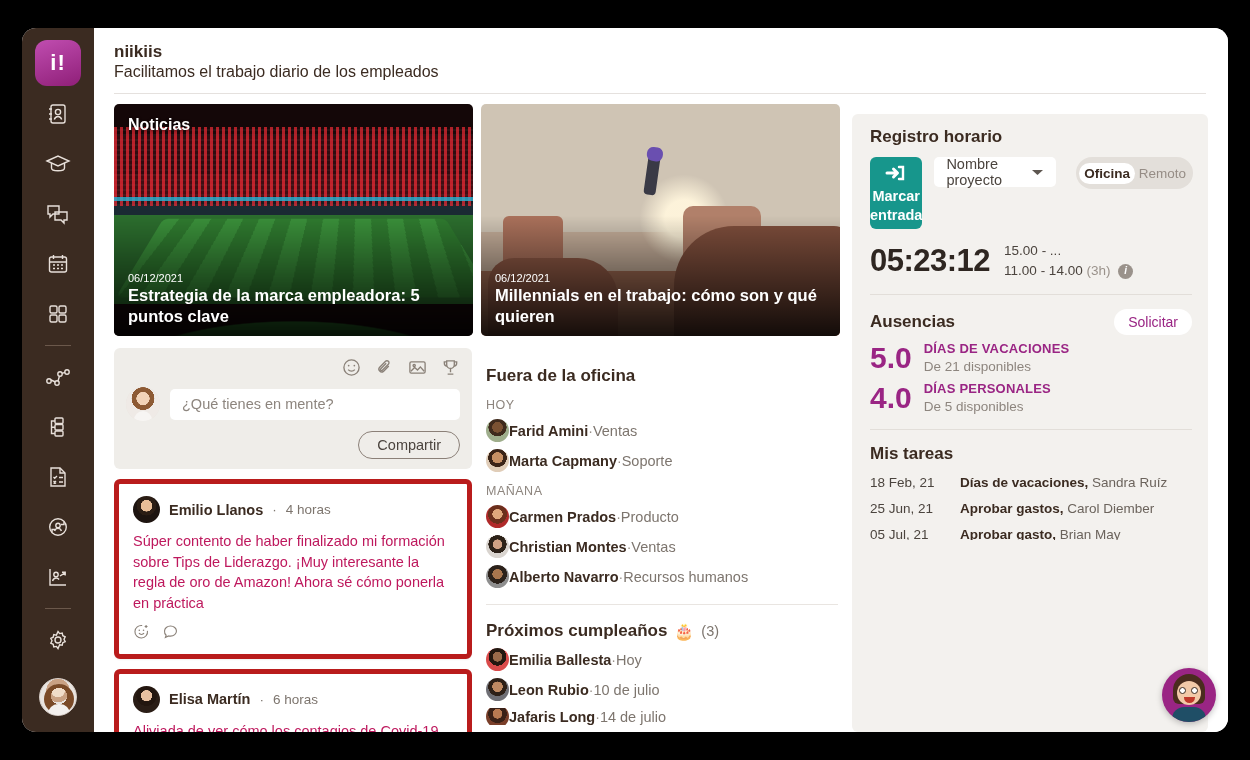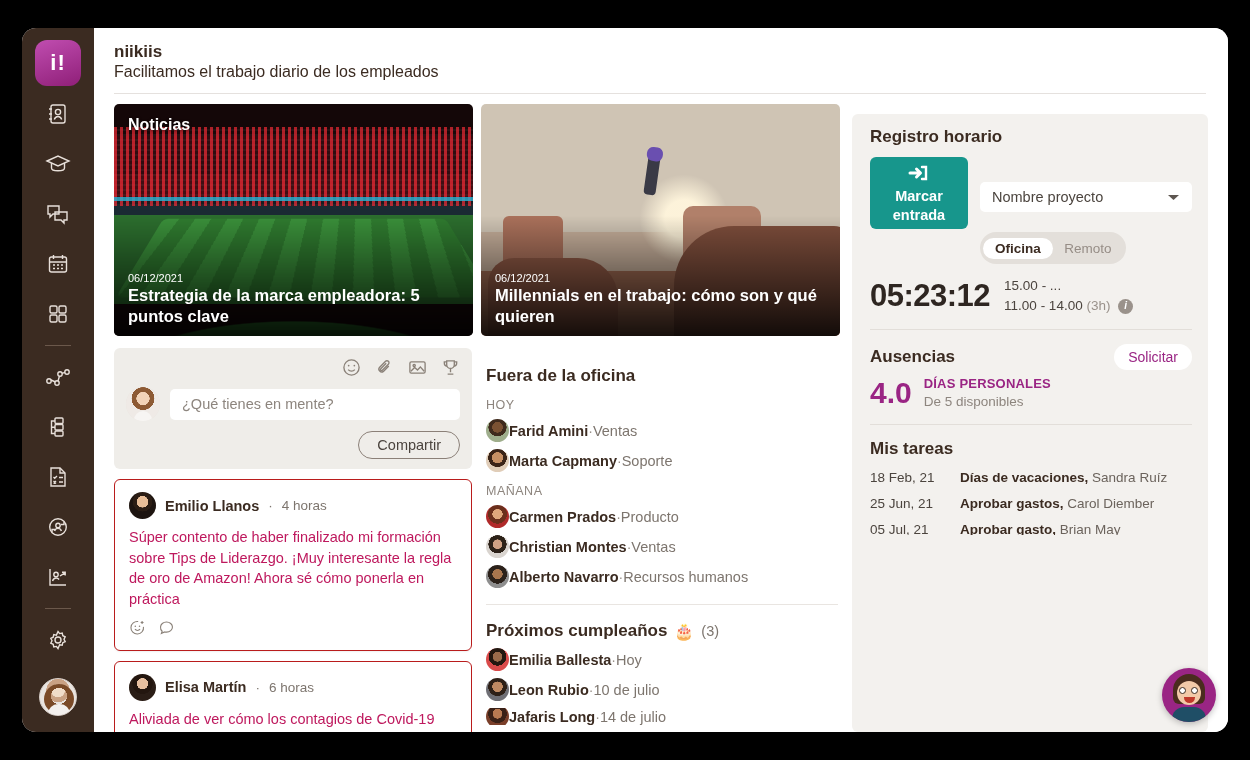--- a/index.html
+++ b/index.html
@@ -137,21 +137,21 @@
   #composer-actions { display: flex; justify-content: flex-end; margin-top: 10px; }
   #share-button {
     border: 1px solid #8b8078; background: transparent; color: #4b443e;
     border-radius: 16px; padding: 5px 18px; font-size: 14.5px; cursor: pointer;
     font-family: "Liberation Sans", sans-serif;
   }
 
   
   #feed-scroll { margin-top: 10px; overflow: hidden; flex: 1; }
   .post {
-    background: #fff; border: 1px solid #b91c1c; border-radius: 6px;
+    background: #fff; border: 5px solid #b91c1c; border-radius: 6px;
     box-shadow: 0 1px 2px rgba(0,0,0,.06);
     padding: 12px 14px 10px 14px; margin-bottom: 10px;
   }
   .post-head { display: flex; align-items: center; gap: 9px; margin-bottom: 8px; }
   .post-author { font-size: 14.5px; font-weight: bold; color: #3B2B21; }
   .post-time { font-size: 13.5px; color: #7d756e; }
   .post-body { font-size: 14.5px; color: #be185d; line-height: 1.42; }
   .post-react { display: flex; gap: 12px; margin-top: 9px; }
   .post-react svg { stroke: #8A8178; fill: none; stroke-width: 1.3; cursor: pointer; }
 
@@ -179,21 +179,21 @@
   #panel { background: #F3F1EE; border-radius: 6px; margin-top: 10px; padding: 13px 16px 0 18px;
            flex: 1; min-height: 0; overflow: hidden; }
   .panel-h { font-size: 17px; font-weight: bold; color: #3B2B21; }
   #clock-row { display: flex; gap: 12px; margin-top: 10px; }
   #punch-button {
     background: #17968C; color: #fff; border: none; border-radius: 6px;
     width: 98px; height: 72px; font-size: 14.5px; font-weight: bold; line-height: 1.15;
     display: flex; flex-direction: column; align-items: center; justify-content: center; gap: 2px;
     cursor: pointer; font-family: "Liberation Sans", sans-serif;
   }
-  #clock-right { flex: 1; display: flex; flex-direction: column; gap: 20px; margin-top: 25px; }
+  #clock-right { flex: 1; display: flex; flex-direction: row; gap: 20px; }
   #project-select {
     background: #fff; border-radius: 5px; height: 30px; display: flex; align-items: center;
     justify-content: space-between; padding: 0 12px; font-size: 14.5px; color: #4b443e; cursor: pointer;
   }
   #mode-toggle {
     background: #E3DFDA; border-radius: 16px; height: 32px; width: 146px;
     display: flex; align-items: center; padding: 3px; font-size: 13.5px;
   }
   #mode-toggle span { flex: 1; text-align: center; padding: 3px 0; border-radius: 14px; cursor: pointer; }
   #mode-toggle .on { background: #fff; color: #3B2B21; font-weight: bold; }
@@ -603,20 +603,27 @@
           </div>
 
           <div class="panel-rule"></div>
 
           <div id="absence-head">
             <span class="panel-h">Ausencias</span>
             <button id="solicitar-button">Solicitar</button>
           </div>
 
           <div class="absence-row">
+            <span class="absence-num">5.0</span>
+            <span>
+              <span class="absence-label">DÍAS DE VACACIONES</span><br>
+              <span class="absence-sub">De 21 disponibles</span>
+            </span>
+          </div>
+          <div class="absence-row">
             <span class="absence-num">4.0</span>
             <span>
               <span class="absence-label">DÍAS PERSONALES</span><br>
               <span class="absence-sub">De 5 disponibles</span>
             </span>
           </div>
 
           <div class="panel-rule"></div>
 
           <div id="tasks-head" class="panel-h">Mis tareas</div>

